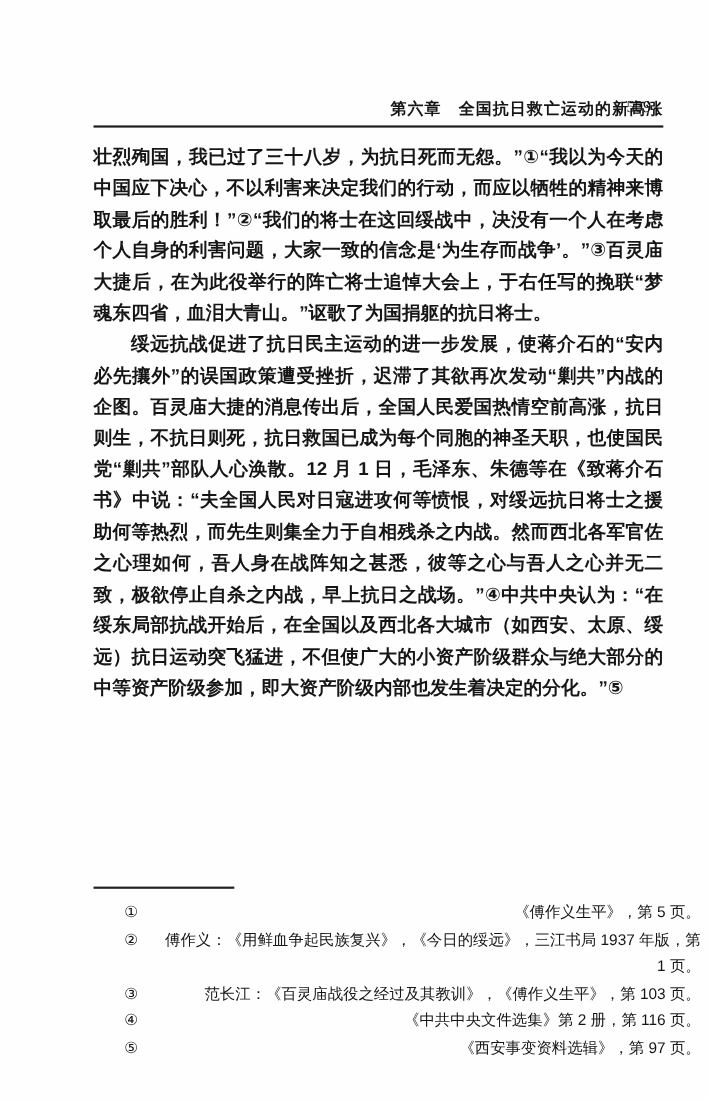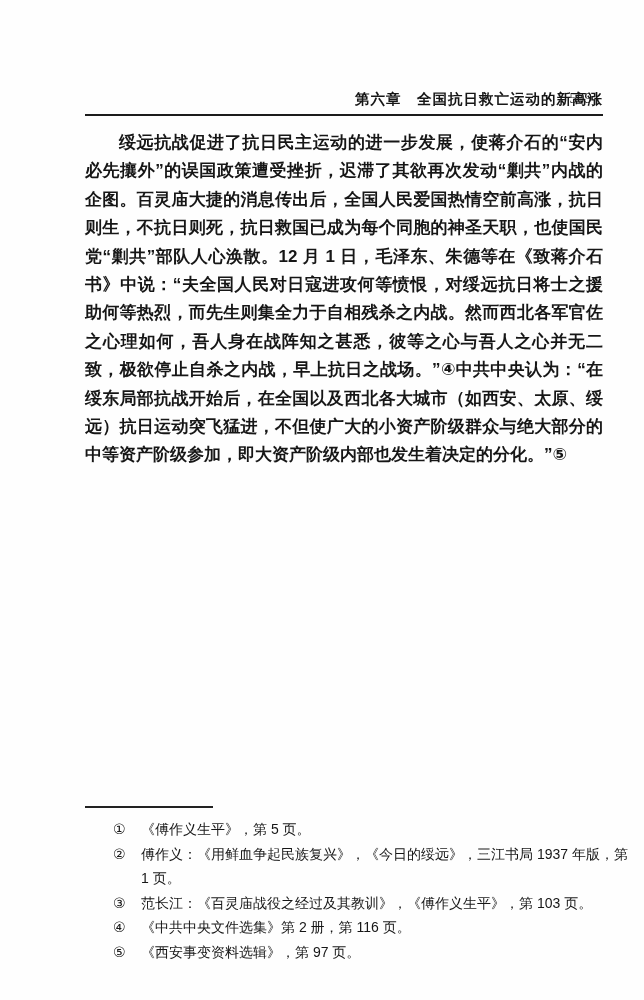--- a/index.html
+++ b/index.html
@@ -81,35 +81,36 @@
   .fn-row {
     display: flex;
     align-items: flex-start;
   }
   .fn-marker {
     flex: 0 0 28px;
     font-size: 14px;
   }
   .fn-text {
     flex: 1 1 auto;
-    text-align: left;
+    text-align: right;
   }
 </style>
 </head>
 <body>
 
 <div class="page">
 
   <div class="running-head">第六章　全国抗日救亡运动的新高涨</div>
 
   <div class="page-number">509</div>
 
   <div class="header-rule"></div>
 
   <div class="body-text">
+    <p>壮烈殉国，我已过了三十八岁，为抗日死而无怨。”①“我以为今天的中国应下决心，不以利害来决定我们的行动，而应以牺牲的精神来博取最后的胜利！”②“我们的将士在这回绥战中，决没有一个人在考虑个人自身的利害问题，大家一致的信念是‘为生存而战争’。”③百灵庙大捷后，在为此役举行的阵亡将士追悼大会上，于右任写的挽联“梦魂东四省，血泪大青山。”讴歌了为国捐躯的抗日将士。</p>
     <p class="indent">绥远抗战促进了抗日民主运动的进一步发展，使蒋介石的“安内必先攘外”的误国政策遭受挫折，迟滞了其欲再次发动“剿共”内战的企图。百灵庙大捷的消息传出后，全国人民爱国热情空前高涨，抗日则生，不抗日则死，抗日救国已成为每个同胞的神圣天职，也使国民党“剿共”部队人心涣散。12 月 1 日，毛泽东、朱德等在《致蒋介石书》中说：“夫全国人民对日寇进攻何等愤恨，对绥远抗日将士之援助何等热烈，而先生则集全力于自相残杀之内战。然而西北各军官佐之心理如何，吾人身在战阵知之甚悉，彼等之心与吾人之心并无二致，极欲停止自杀之内战，早上抗日之战场。”④中共中央认为：“在绥东局部抗战开始后，在全国以及西北各大城市（如西安、太原、绥远）抗日运动突飞猛进，不但使广大的小资产阶级群众与绝大部分的中等资产阶级参加，即大资产阶级内部也发生着决定的分化。”⑤</p>
   </div>
 
   <div class="footnote-rule"></div>
 
   <div class="footnotes">
     <div class="fn-row">
       <span class="fn-marker">①</span>
       <span class="fn-text">《傅作义生平》，第 5 页。</span>
     </div>

